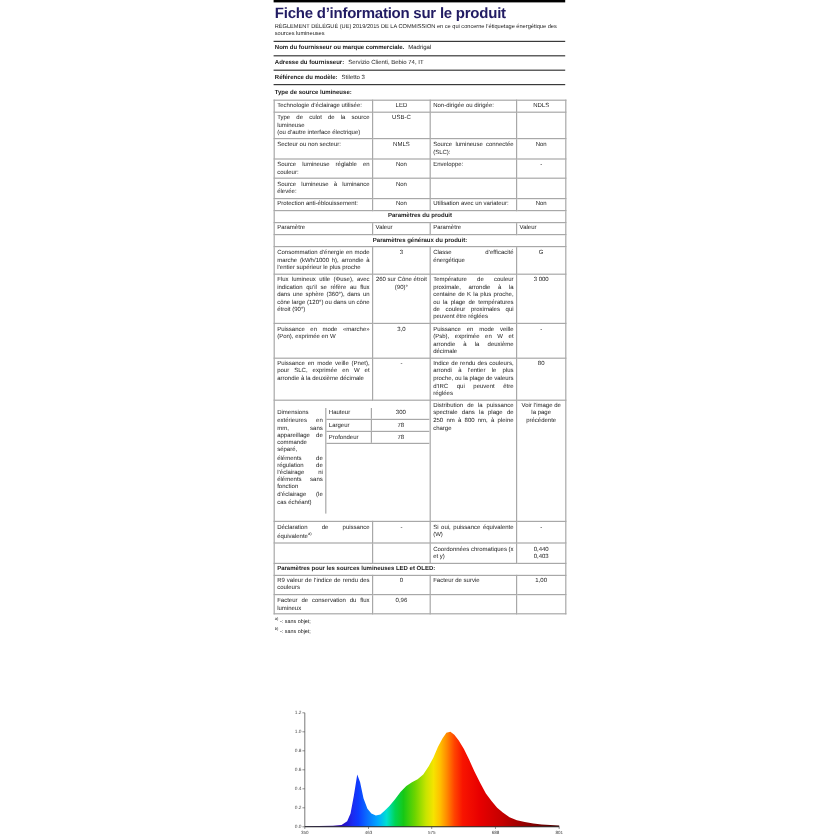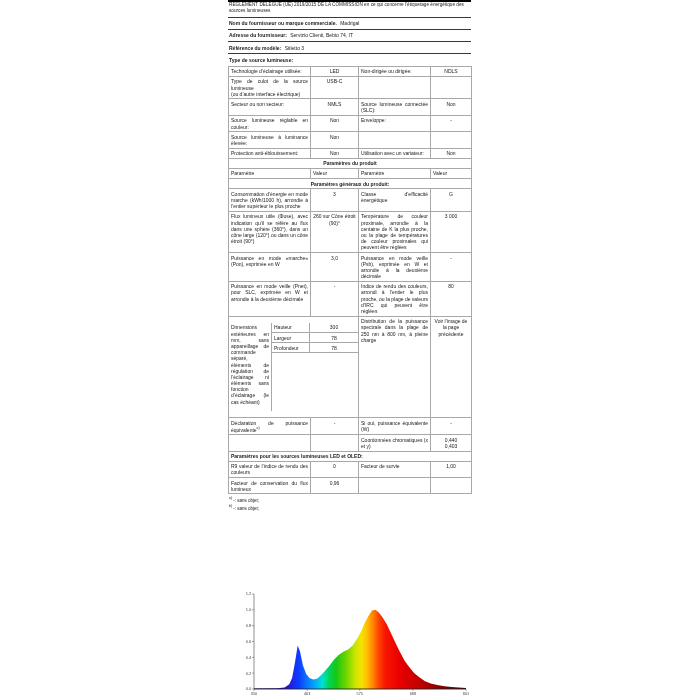--- a/index.html
+++ b/index.html
@@ -50,20 +50,21 @@
   .dims-subrow .v{width:44px;border-left:0.7px solid #a8a8a8;text-align:center;padding:1.5px 2px;}
   .footnotes{font-size:4.5px;line-height:1.5;padding:1.5px 1px;}
   .footnotes sup{font-size:3.4px;}
   .chart-wrap{position:absolute;left:239px;top:586px;width:232px;height:114px;}
   svg text{font-family:"Liberation Sans",sans-serif;}
 </style>
 </head>
 <body>
 
 <div class="doc">
+  <div class="doc-title">Fiche d’information sur le produit</div>
   <div class="doc-sub">RÈGLEMENT DÉLÉGUÉ (UE) 2019/2015 DE LA COMMISSION en ce qui concerne l’étiquetage énergétique des sources lumineuses</div>
 
   <div class="info-row">
     <span class="lbl">Nom du fournisseur ou marque commerciale.</span>
     <span class="val">Madrigal</span>
   </div>
   <div class="info-row">
     <span class="lbl">Adresse du fournisseur:</span>
     <span class="val">Servizio Clienti, Bebio 74, IT</span>
   </div>

